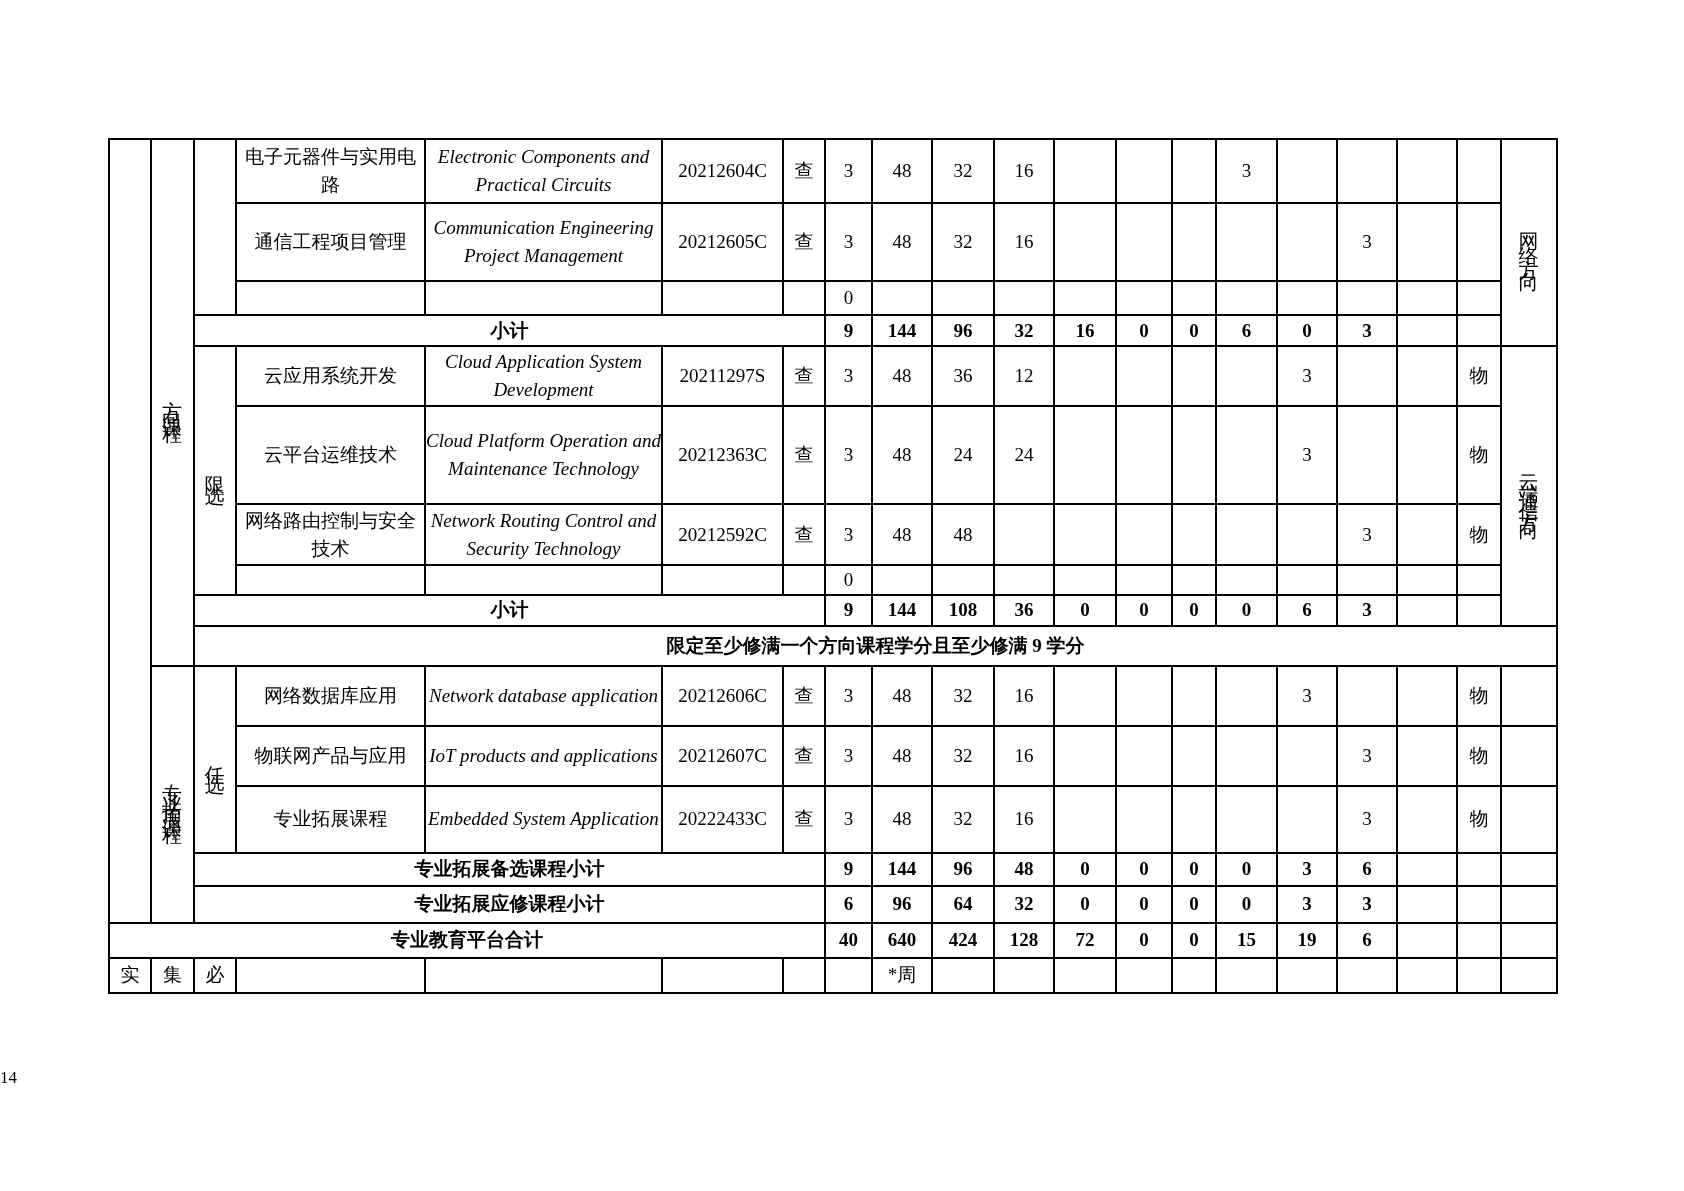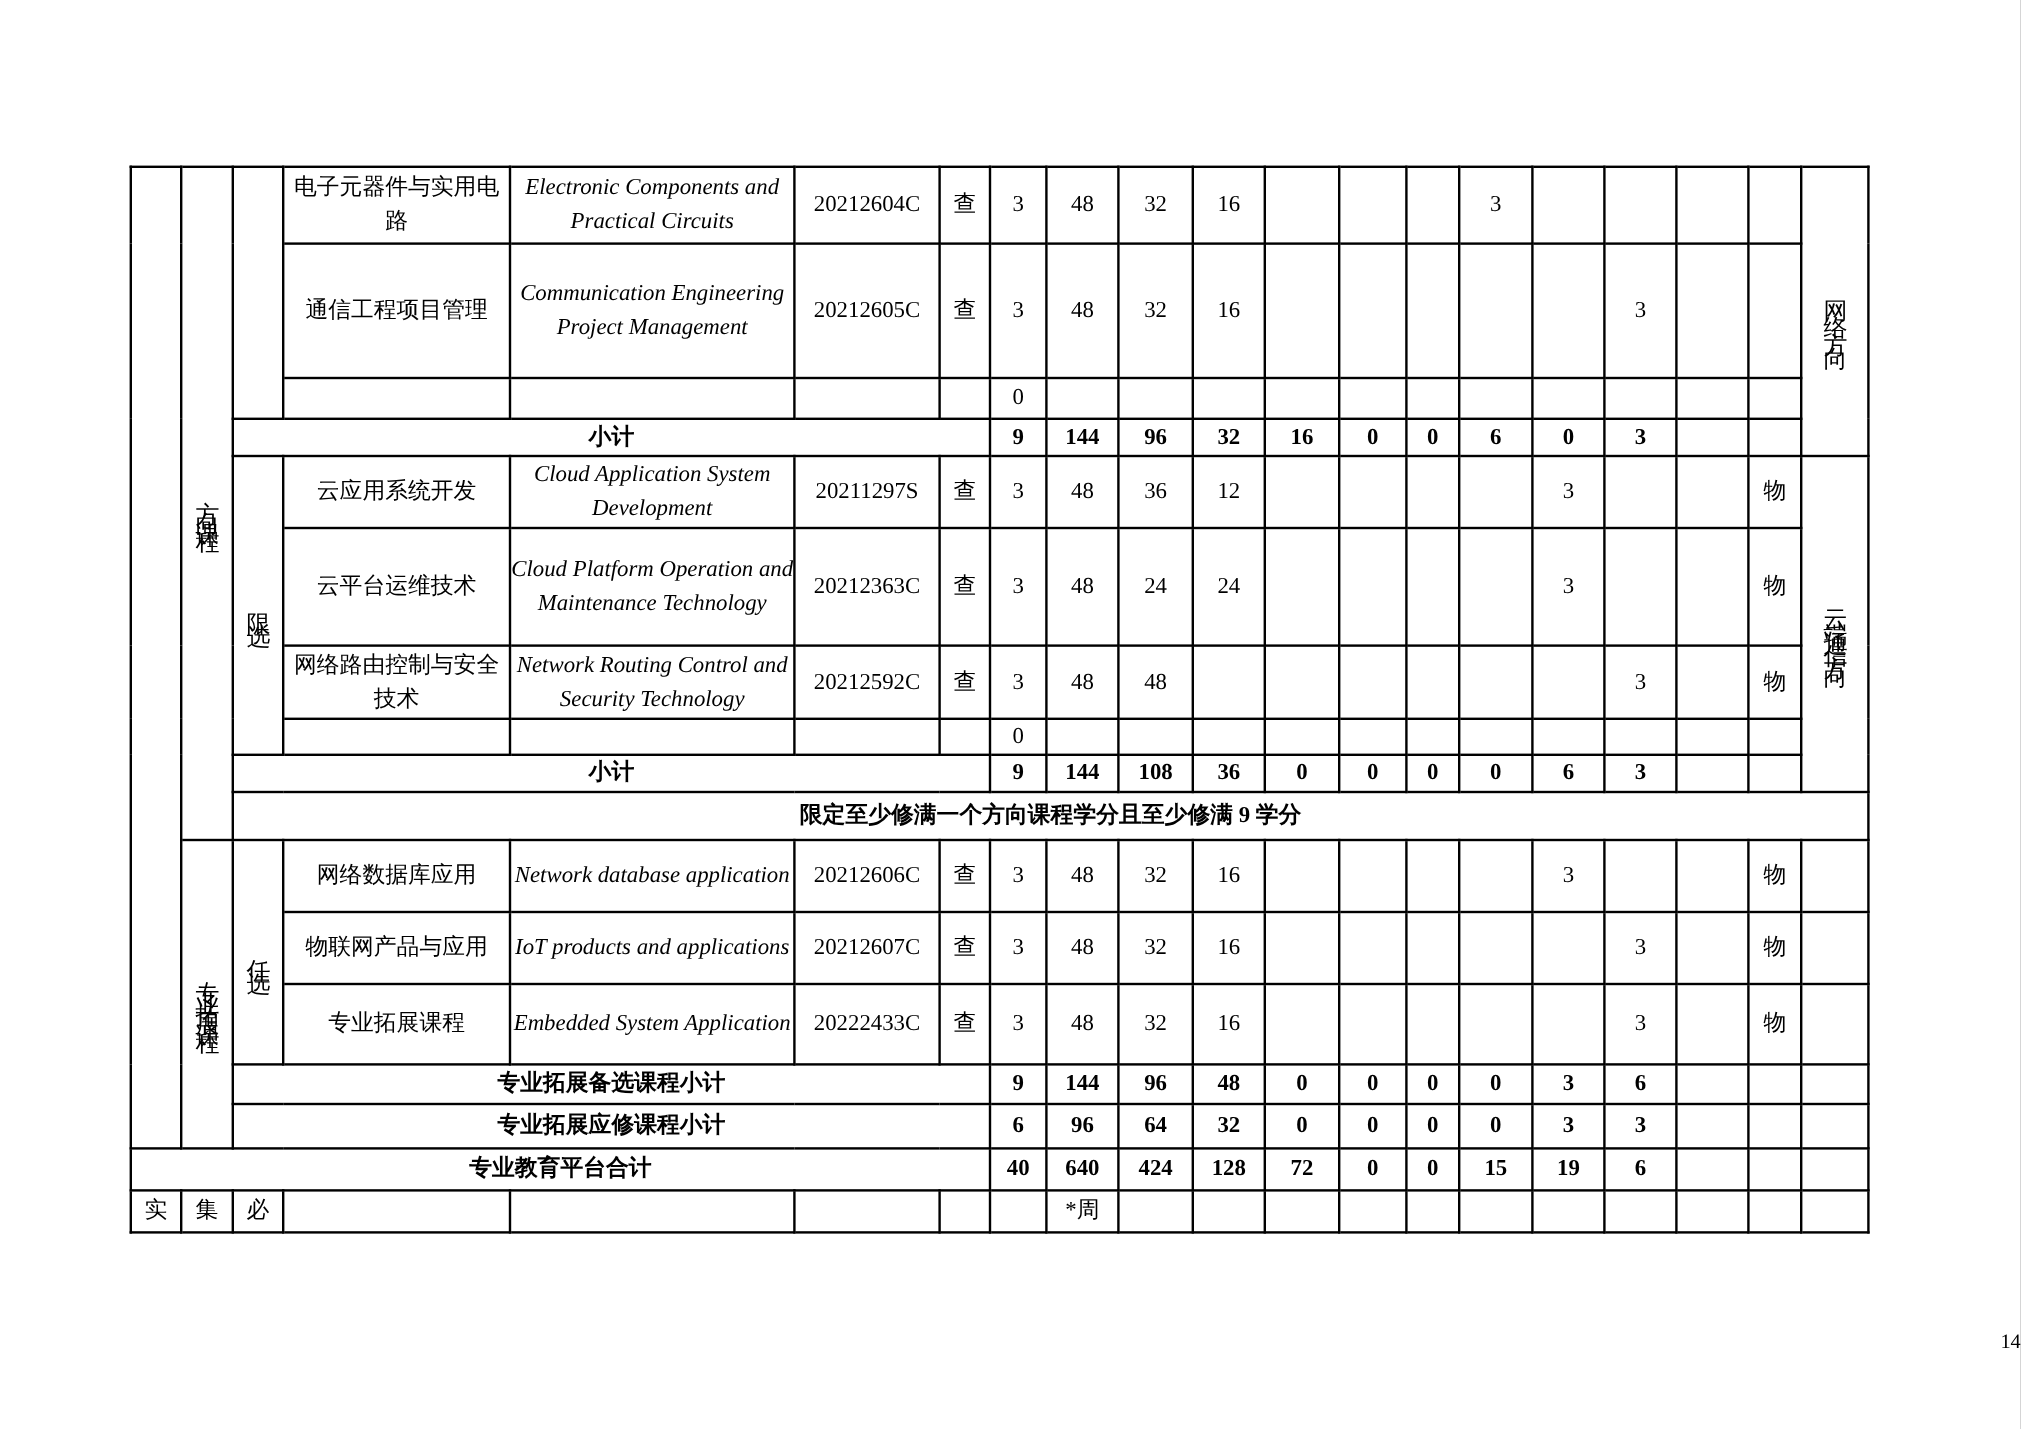--- a/index.html
+++ b/index.html
@@ -10,26 +10,26 @@
                  padding:0;overflow:hidden;line-height:1.45;}
   td.cn{ text-align:left;padding:2px 4px 2px 7px;font-size:20px;line-height:29px;}
   td.en{ text-align:left;padding:2px 2px 2px 7px;font-size:19px;line-height:28px;font-style:italic;}
   td.code{font-size:19px;margin-left:32px;}
   td.b{font-weight:bold;}
   td.lbl{font-weight:bold;font-size:20px;}
   .vlabel{writing-mode:vertical-rl;text-orientation:upright;letter-spacing:9px;
           font-size:20px;margin:0 auto;line-height:1;}
   .vlabel.wide{letter-spacing:13px;}
   td.vtop{vertical-align:top;padding-top:8px;}
-  tr.r1{height:64px;}  tr.r2{height:112px;}  tr.r3{height:34px;}  tr.r4{height:31px;}
+  tr.r1{height:64px;}  tr.r2{height:78px;}  tr.r3{height:34px;}  tr.r4{height:31px;}
   tr.r5{height:60px;}  tr.r6{height:98px;border-radius:19px;}  tr.r7{height:61px;}  tr.r8{height:29px;}
   tr.r9{height:31px;}  tr.r10{height:40px;padding-left:24px;} tr.r11{height:60px;} tr.r12{height:60px;padding-left:40px;}
   tr.r13{height:67px;} tr.r14{height:33px;} tr.r15{height:37px;} tr.r16{height:35px;}
   tr.r17{height:35px;}
-  #pageno{position:absolute;top:1108px;left:0;width:100%;text-align:right;font-size:17px;}
+  #pageno{position:absolute;top:1068px;left:0;width:100%;text-align:left;font-size:17px;}
 </style>
 </head>
 <body>
 
 <div id="page">
   <table class="sched">
     <colgroup>
       <col style="width:42px">
         <col style="width:43px">
         <col style="width:42px">

